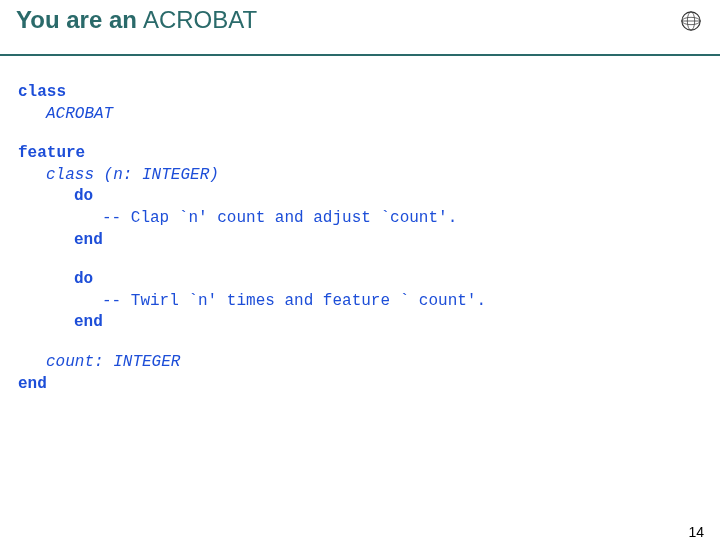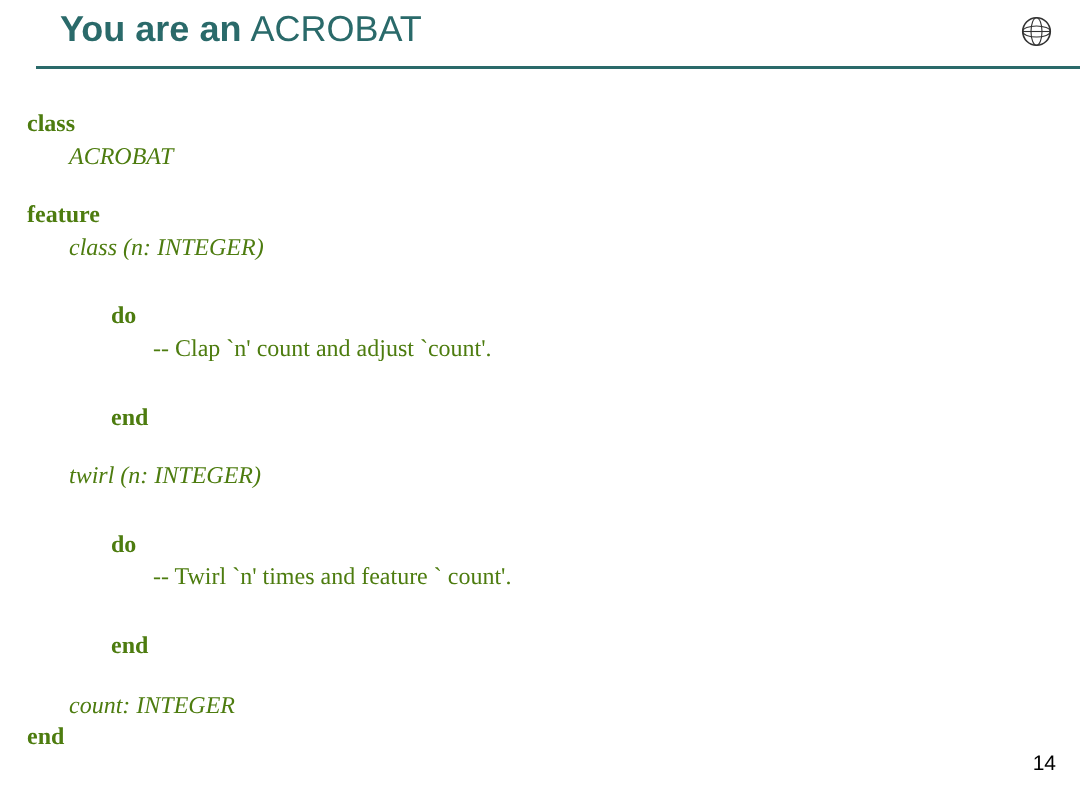--- a/index.html
+++ b/index.html
@@ -5,26 +5,25 @@
   * { margin: 0; padding: 0; box-sizing: border-box; }
   body {
     width: 720px;
     height: 540px;
     background: #ffffff;
     font-family: Verdana, Geneva, sans-serif;
     position: relative;
     overflow: hidden;
   }
   .title-bar {
-    padding: 6px 16px 10px 16px;
+    padding: 6px 16px 20px 16px;
     border-bottom: 2px solid #2a6a6a;
     display: flex;
     align-items: flex-start;
     gap: 6px;
-    margin-left: 24px;
   }
   .title-bold {
     font-size: 24px;
     font-weight: bold;
     color: #2a6a6a;
   }
   .title-normal {
     font-size: 24px;
     font-weight: normal;
     color: #2a6a6a;
@@ -34,32 +33,32 @@
     top: 10px;
     right: 18px;
     width: 22px;
     height: 22px;
   }
   .logo svg { width: 100%; height: 100%; }
   .content {
     padding: 26px 18px 0 18px;
     font-size: 16px;
     line-height: 1.35;
-    color: #4d7c0f;
-    font-family: Liberation Serif, serif;
+    color: #1d4ed8;
+    font-family: Liberation Mono, monospace;
   }
   .kw { font-weight: bold; }
   .ital { font-style: italic; }
   .indent1 { padding-left: 28px; }
-  .indent2 { padding-left: 56px; margin-top: 24px; }
+  .indent2 { padding-left: 56px; }
   .indent3 { padding-left: 84px; }
   .block { margin-bottom: 18px; }
   .page-num {
     position: absolute;
-    bottom: 24px;
+    bottom: 0;
     right: 16px;
     font-size: 14px;
     color: #000;
     font-family: Verdana, Geneva, sans-serif;
   }
 </style>
 </head>
 <body>
 
 <div class="title-bar">
@@ -87,21 +86,20 @@
     <div><span class="kw">feature</span></div>
 
     <div class="block">
       <div class="indent1"><span class="ital">class (n: INTEGER)</span></div>
       <div class="indent2"><span class="kw">do</span></div>
       <div class="indent3"><span>-- Clap `n' count and adjust `count'.</span></div>
       <div class="indent2"><span class="kw">end</span></div>
     </div>
 
     <div class="block">
-      <div class="indent1"><span class="ital">twirl (n: INTEGER)</span></div>
       <div class="indent2"><span class="kw">do</span></div>
       <div class="indent3"><span>-- Twirl `n' times and feature ` count'.</span></div>
       <div class="indent2"><span class="kw">end</span></div>
     </div>
 
     <div class="indent1"><span class="ital">count: INTEGER</span></div>
   </div>
 
   <div><span class="kw">end</span></div>
 

